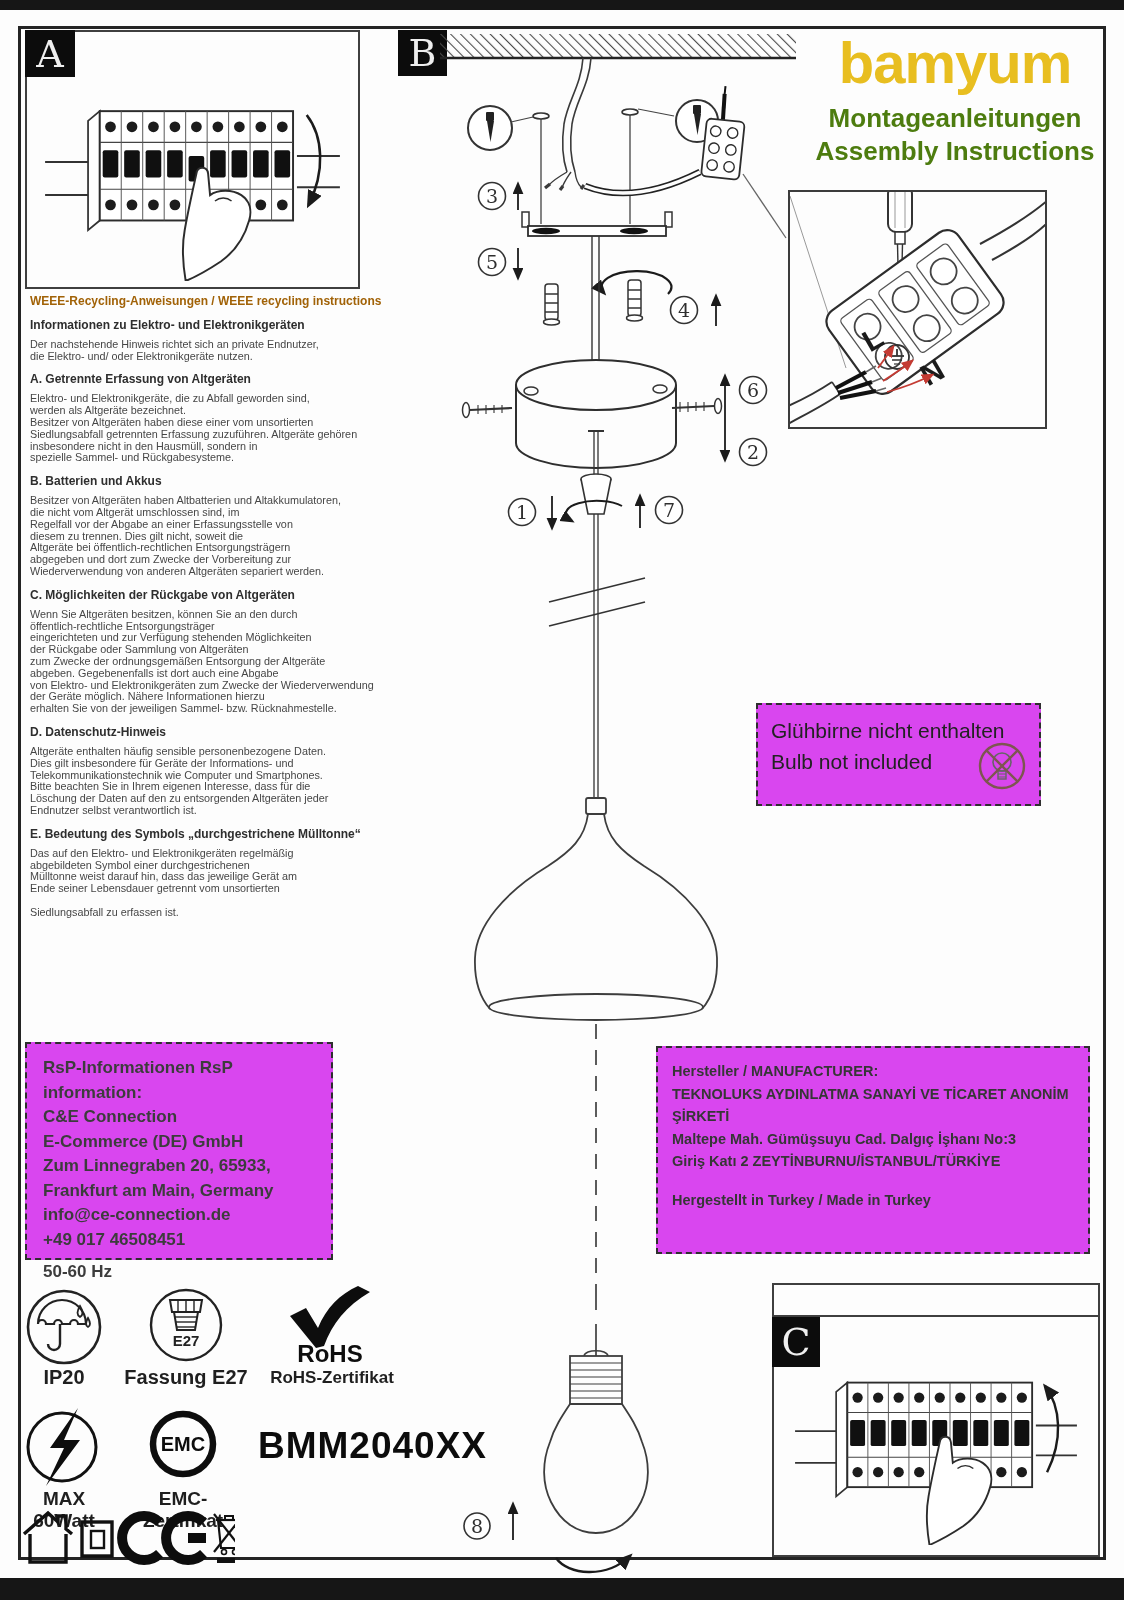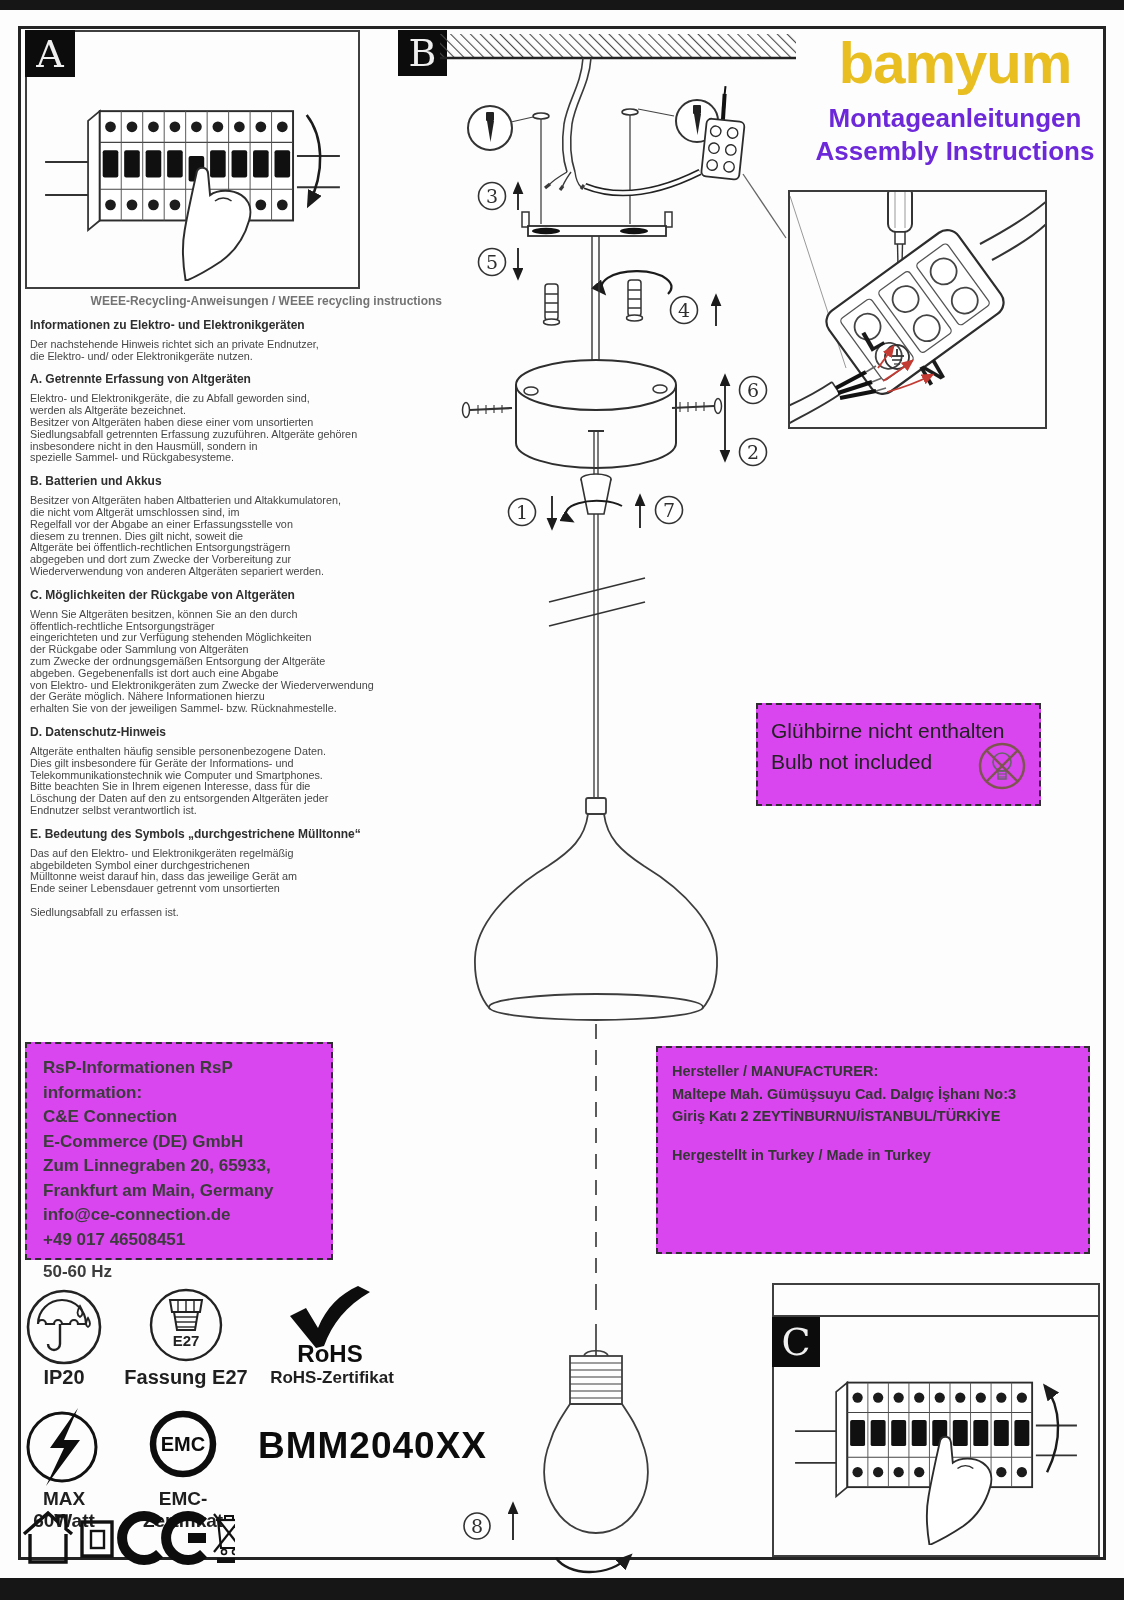--- a/index.html
+++ b/index.html
@@ -11,25 +11,25 @@
 
   
   .tag{position:absolute;background:#0c0c0c;color:#efefef;display:flex;align-items:center;justify-content:center;
        font-family:"DejaVu Serif",serif;font-size:38px;font-weight:400;}
 
   .panel{position:absolute;border:2px solid #3f3f3f;background:#fdfdfd;}
 
   
   .brand{position:absolute;left:800px;top:30px;width:310px;text-align:center;
          font-size:58px;font-weight:bold;letter-spacing:-1px;line-height:66px;}
-  .sub{position:absolute;left:800px;width:310px;text-align:center;font-size:26px;font-weight:bold;color:#6d28d9;}
+  .sub{position:absolute;left:800px;width:310px;text-align:center;font-size:26px;font-weight:bold;color:#4d7c0f;}
 
   
   .weee{position:absolute;left:30px;top:296px;width:412px;color:#464646;}
-  .weee .title{font-size:12px;font-weight:bold;color:#737373;margin:0 0 10px;text-align:right;}
+  .weee .title{font-size:12px;font-weight:bold;color:#a16207;margin:0 0 10px;}
   .weee h4{font-size:12px;font-weight:bold;color:#2e2e2e;margin:10px 0 7px;}
   .weee p{font-size:10.8px;line-height:11.8px;margin:0;white-space:pre-line;}
   .weee .footer{margin-top:12px;}
 
   .dashed-box{position:absolute;border:2.5px dashed #2f2f2f;background:#d946ef;box-sizing:border-box;}
   .rsp{left:25px;top:1042px;width:308px;height:218px;padding:12px 0 0 16px;}
   .rsp div{font-size:17px;font-weight:bold;color:#3c3c3c;line-height:24.5px;}
   .rsp .freq{margin-top:8px;}
   .mfr{left:656px;top:1046px;width:434px;height:208px;padding:12px 0 0 14px;}
   .mfr div{font-size:14.5px;font-weight:bold;color:#363636;line-height:22.5px;}
@@ -490,20 +490,21 @@
     <div>E-Commerce (DE) GmbH</div>
     <div>Zum Linnegraben 20, 65933,</div>
     <div>Frankfurt am Main, Germany</div>
     <div>info@ce-connection.de</div>
     <div>+49 017 46508451</div>
     <div class="freq">50-60 Hz</div>
   </div>
 
   <div class="dashed-box mfr">
     <div>Hersteller / MANUFACTURER:</div>
+    <div>TEKNOLUKS AYDINLATMA SANAYİ VE TİCARET ANONİM ŞİRKETİ</div>
     <div>Maltepe Mah. Gümüşsuyu Cad. Dalgıç İşhanı No:3</div>
     <div>Giriş Katı 2 ZEYTİNBURNU/İSTANBUL/TÜRKİYE</div>
     <div class="made">Hergestellt in Turkey / Made in Turkey</div>
   </div>
 
   <svg class="abs" style="left:24px;top:1288px;" width="80" height="78" viewBox="0 0 80 78">
     <circle cx="40" cy="39" r="36" fill="none" stroke="#222" stroke-width="2.6"></circle>
     <path d="M16,40 A24,24 0 0 1 64,40 L56,40 A4,4 0 0 0 48,40 L40,40 A4,4 0 0 0 32,40 L24,40 A4,4 0 0 0 16,40 Z" fill="none" stroke="#222" stroke-width="2.2" transform="translate(-2,-4)"></path>
     <path d="M38,38 L38,58 A6,6 0 0 1 26,58" fill="none" stroke="#222" stroke-width="2.4" transform="translate(-2,-2)"></path>
     <path d="M56,18 q5,8 0,11 q-5,-3 0,-11 Z" fill="none" stroke="#222" stroke-width="1.8"></path>

